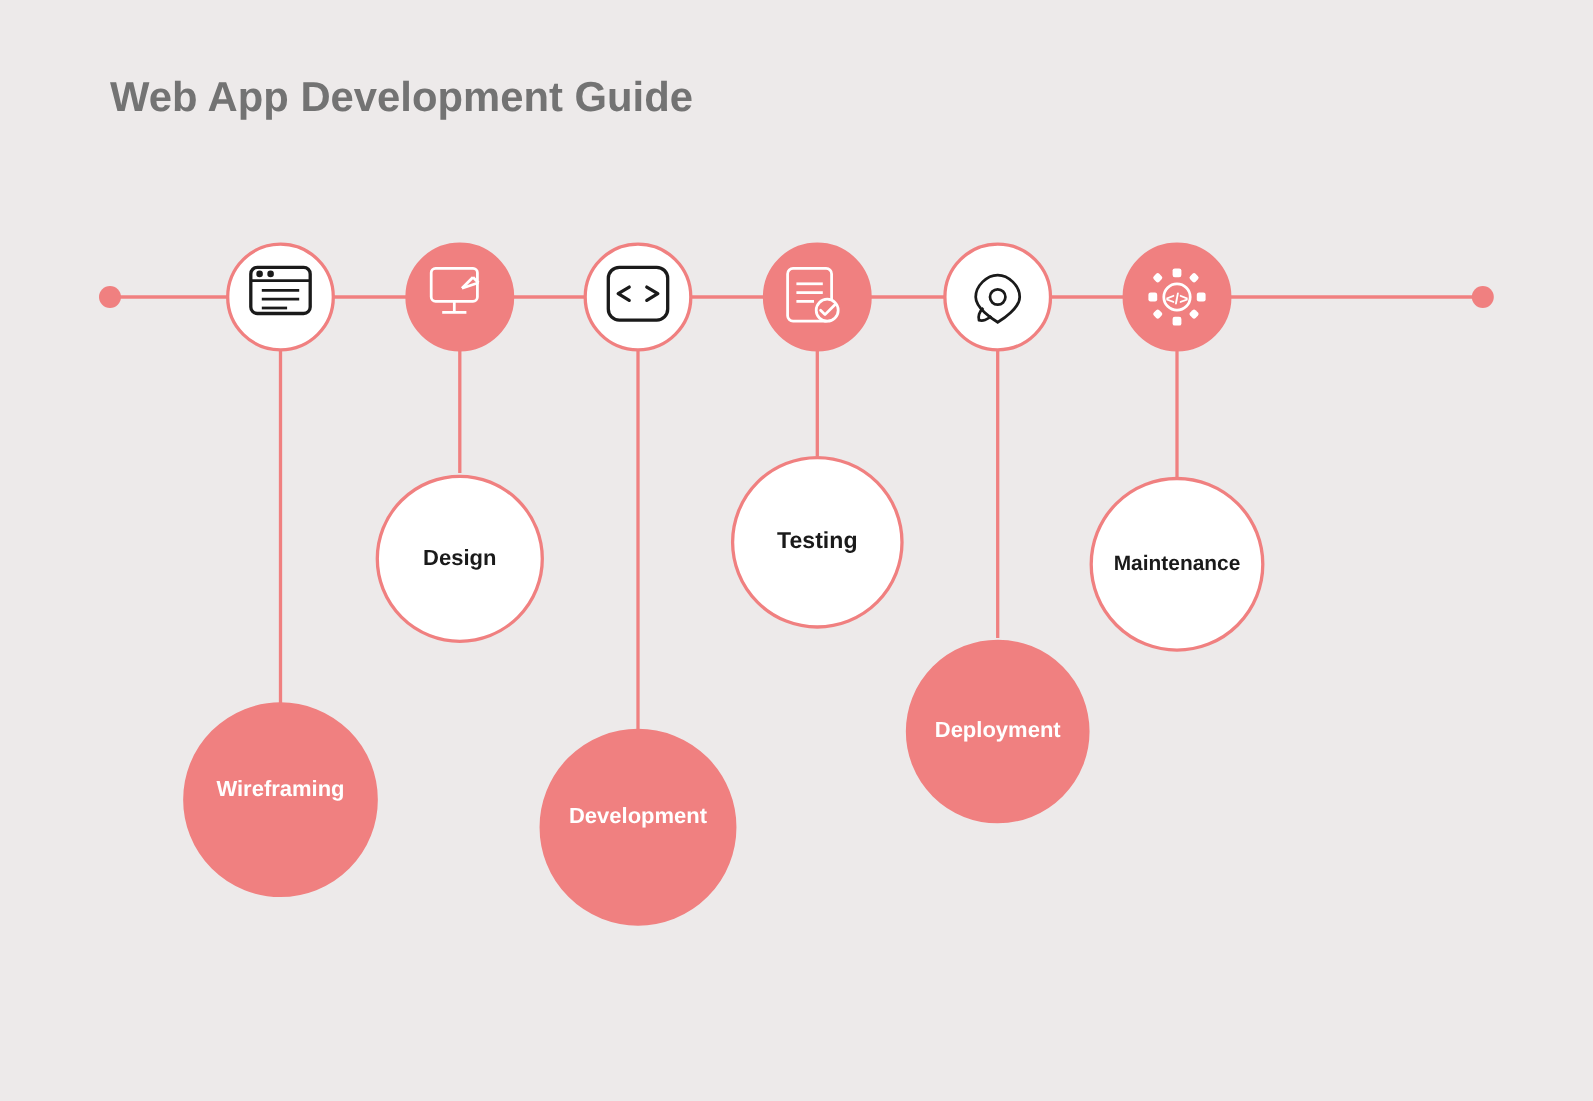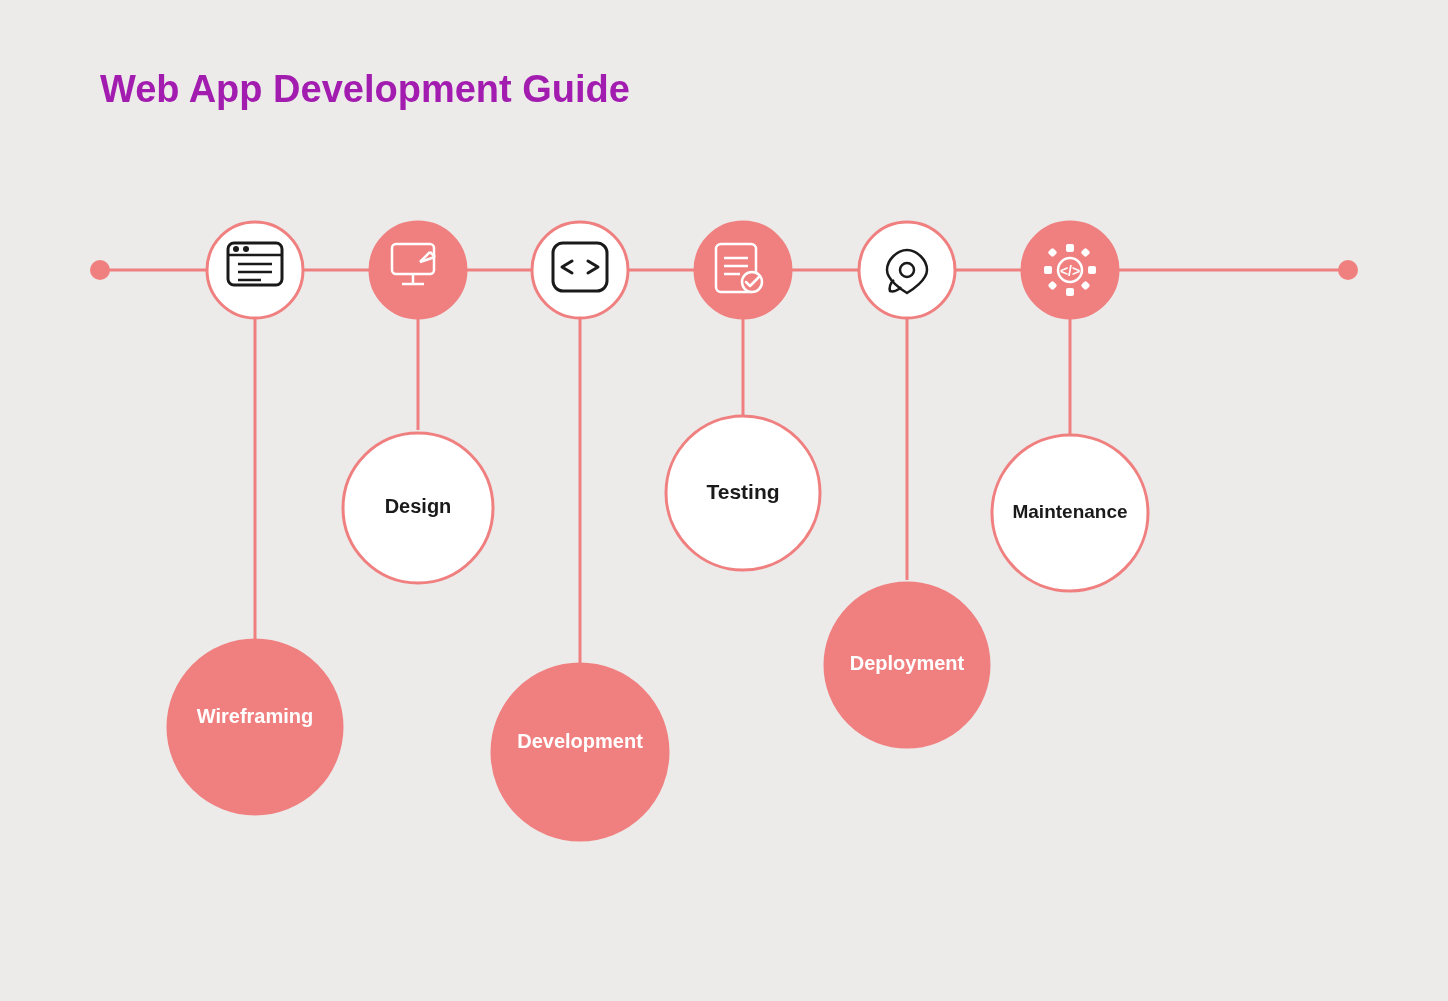--- a/index.html
+++ b/index.html
@@ -19,21 +19,21 @@
       background: #edeaea;
       position: relative;
     }
 
     .title {
       position: absolute;
       top: 68px;
       left: 100px;
       font-size: 38px;
       font-weight: 800;
-      color: #a21caf;
+      color: #737373;
     }
 
     
     .diagram-svg {
       position: absolute;
       top: 0;
       left: 0;
       width: 1448px;
       height: 1001px;
       pointer-events: none;

